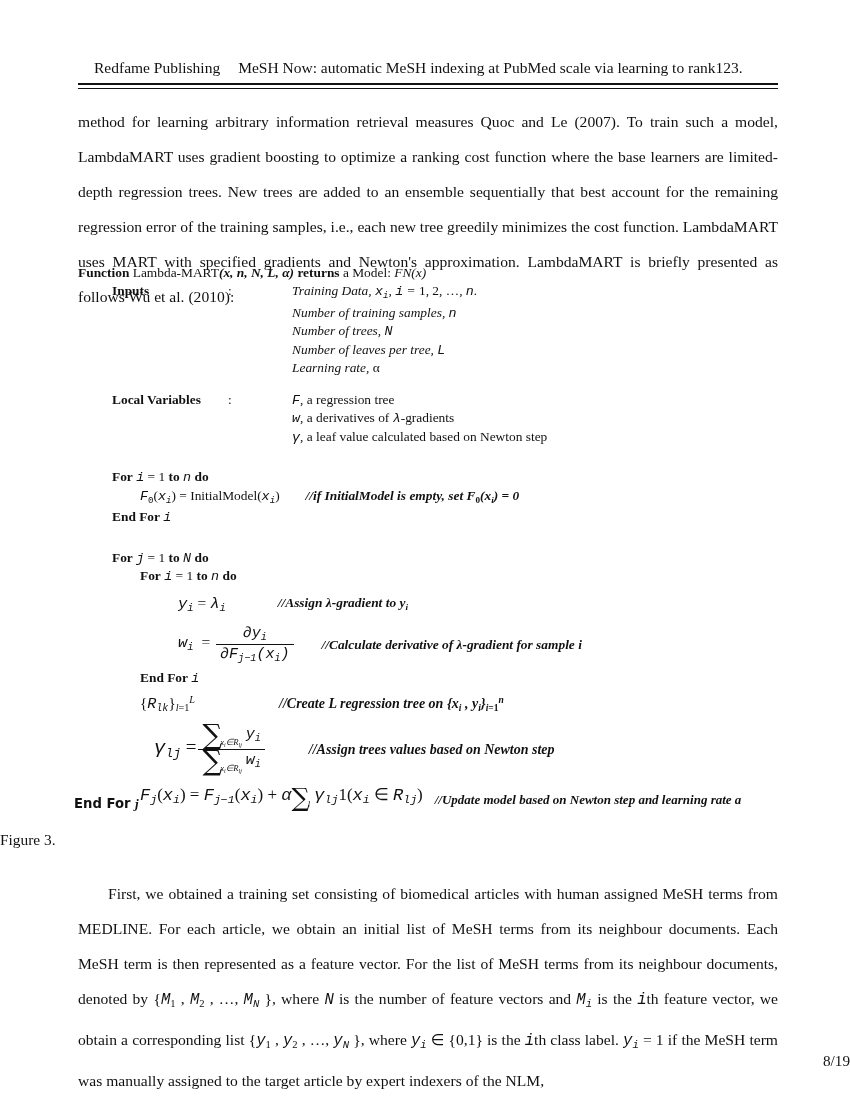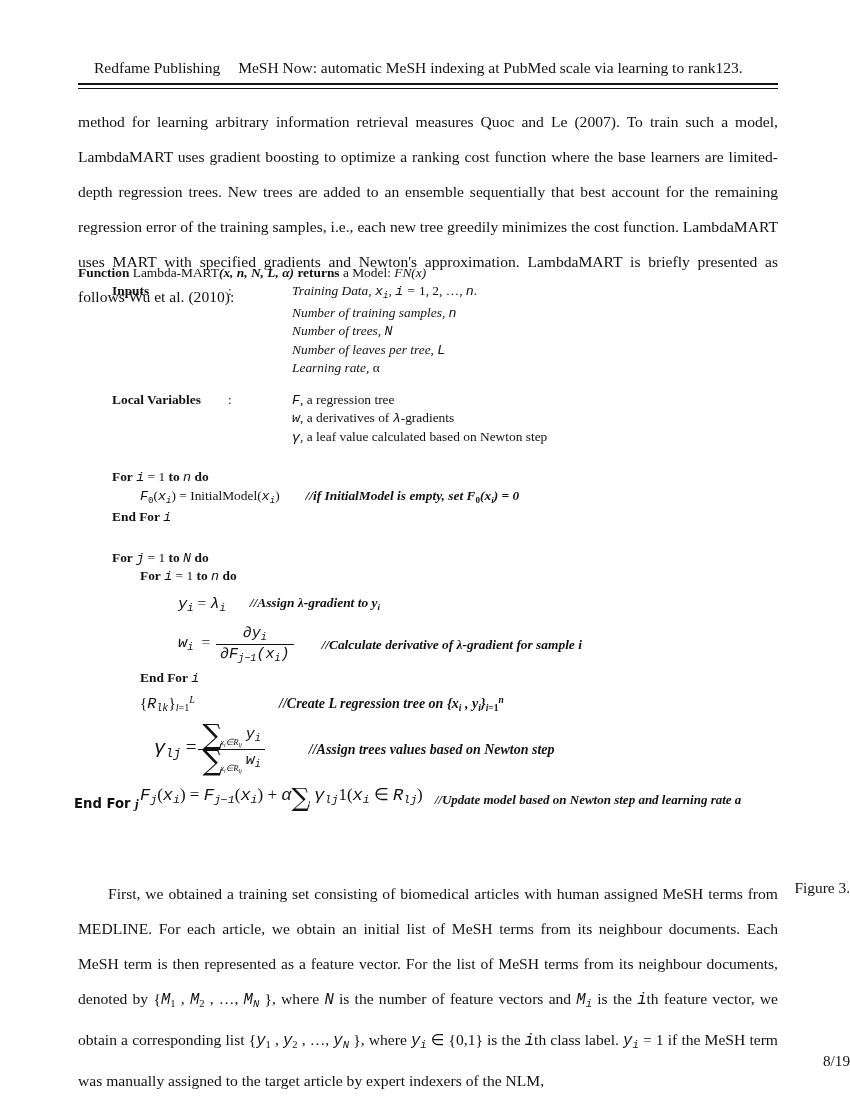--- a/index.html
+++ b/index.html
@@ -142,23 +142,22 @@
     white-space: nowrap;
   }
   .endforj .jj { font-family: "Liberation Serif", serif; font-style: italic; font-weight: bold; }
 
   
   .caption {
     position: absolute;
     left: 0;
     top: 831px;
     width: 850px;
-    text-align: right;
+    text-align: left;
     font-size: 15.4px;
-    margin-top: 48px;
   }
 
   
   .footer {
     position: absolute;
     left: 0;
     top: 1052px;
     width: 850px;
     text-align: right;
     font-size: 15.2px;
@@ -248,21 +247,21 @@
       <span class="b">For</span> <span class="math">j</span> <span class="up">= 1</span> <span class="b">to</span> <span class="math">N</span> <span class="b">do</span>
     </div>
     <div class="ln ind2">
       <span class="b">For</span> <span class="math">i</span> <span class="up">= 1</span> <span class="b">to</span> <span class="math">n</span> <span class="b">do</span>
     </div>
 
     <div class="gap8"></div>
 
     <div class="eqline ind4">
       <span style="font-size:15.5px"><span class="math">y<sub>i</sub></span> = <span class="math">λ<sub>i</sub></span></span>
-      <span class="cmt-lite" style="margin-left:24px">//Assign λ-gradient to y<sub>i</sub></span>
+      <span class="cmt-lite" style="margin-left:52px">//Assign λ-gradient to y<sub>i</sub></span>
     </div>
 
     <div class="gap8"></div>
 
     <div class="eqline ind4">
       <span style="font-size:15.5px"><span class="math">w<sub>i</sub></span> &nbsp;=&nbsp;</span>
       <span class="frac" style="font-size:15px">
         <span class="num math">∂y<sub>i</sub></span>
         <span class="den math">∂F<sub>j−1</sub>(x<sub>i</sub>)</span>
       </span>

